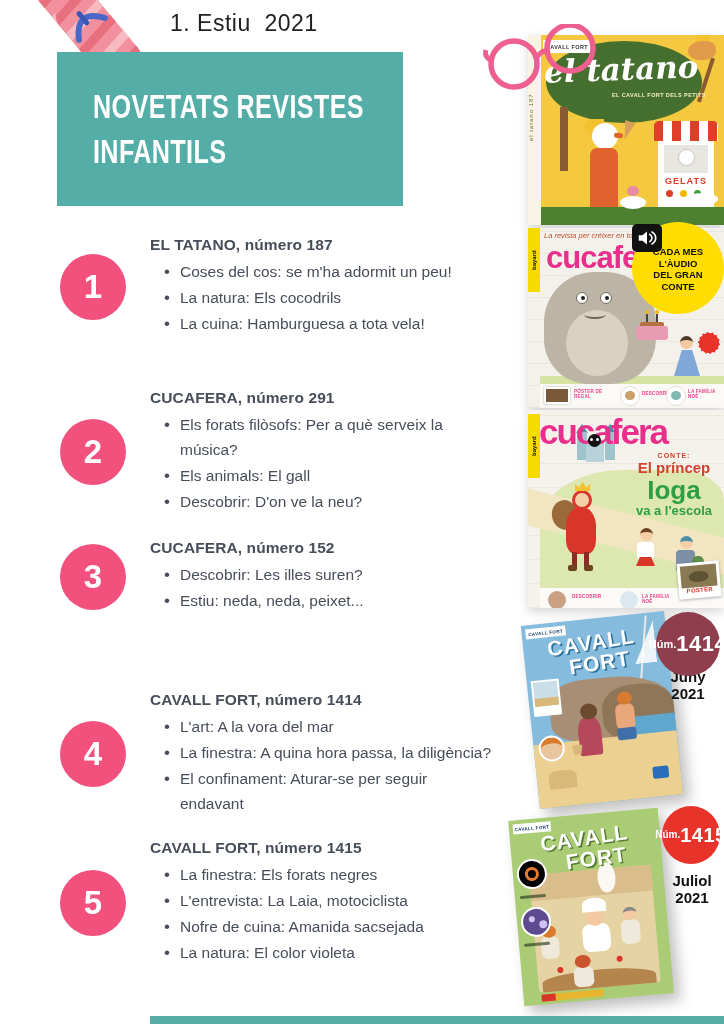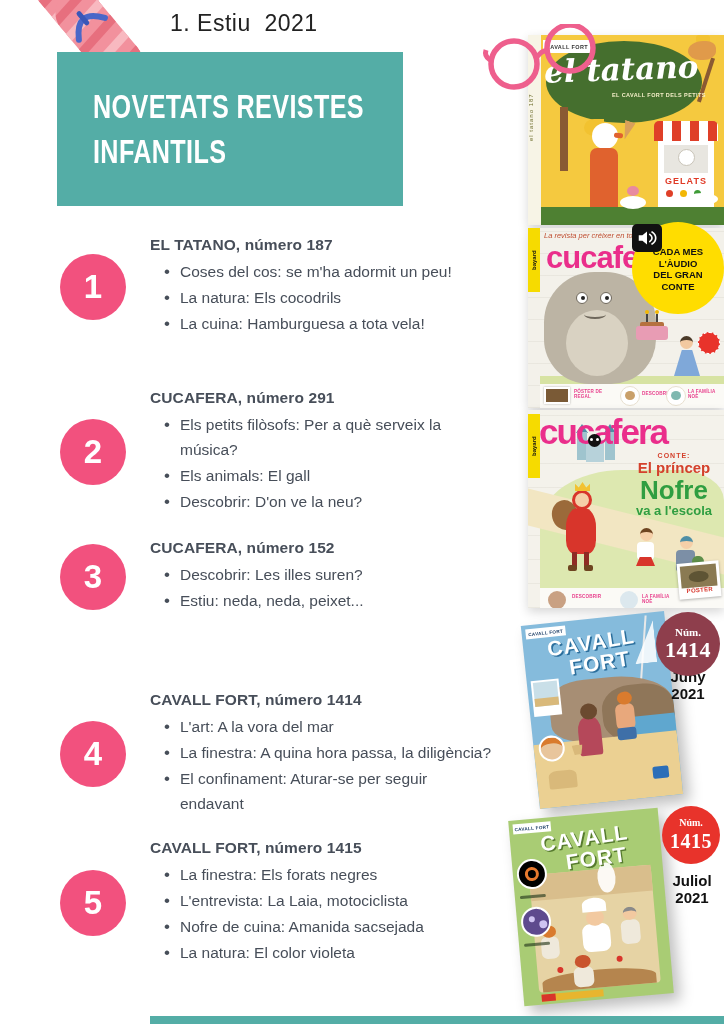--- a/index.html
+++ b/index.html
@@ -163,21 +163,21 @@
   .cf15-table { left:20px; top:156px; width:114px; height:18px; background:#B5854E; border-radius:50% 50% 0 0; }
   .cf15-tom { top:150px; width:6px; height:6px; background:#D8352B; border-radius:50%; }
   .cf15-c1 { left:4px; top:40px; width:30px; height:30px; background:#000; border:2px solid #fff; border-radius:50%; }
   .cf15-c1 .ring { position:absolute; left:6px; top:6px; width:14px; height:14px; border:3px solid #E87A2E; border-radius:50%; }
   .cf15-c2 { left:4px; top:88px; width:30px; height:30px; background:#5E4A8E; border:2px solid #fff; border-radius:50%; }
   .cf15-c2 .d { position:absolute; border-radius:50%; background:#cfc3f2; }
   .cf15-bar { height:3px; background:rgba(40,60,30,.65); border-radius:2px; }
   .cf15-banner { left:18px; top:176px; width:62px; height:7px; background:#E8B52E; border-left:14px solid #D8352B; }
 
   
-  .num-badge { position:absolute; border-radius:50%; color:#fff; display:flex; flex-direction:column; align-items:center; justify-content:center; z-index:5;font-family:Liberation Serif, serif; }
+  .num-badge { position:absolute; border-radius:50%; color:#fff; display:flex; flex-direction:row; align-items:center; justify-content:center; z-index:5; }
   .badge-1414 { left:656px; top:612px; width:64px; height:64px; background:#8E3E4C; }
   .badge-1415 { left:662px; top:806px; width:58px; height:58px; background:#E8332B; }
   .num-badge .lbl { font-size:11px; font-weight:700; line-height:12px; }
   .num-badge .num { font-size:22px; font-weight:700; line-height:24px; letter-spacing:.5px; }
   .issue-date { position:absolute; width:64px; text-align:center; color:#111; font-weight:700; font-size:15px; line-height:17px; }
   .date-1414 { left:656px; top:668px; }
   .date-1415 { left:660px; top:872px; }
 
   .bottom-bar { position:absolute; left:150px; bottom:0; width:574px; height:8px; background:#54ADA6; }
 </style>
@@ -323,21 +323,21 @@
     <div class="abs c292-tower" style="left:77px;"></div>
     <div class="abs c292-keep"></div>
     <div class="abs cuca-logo c292-logo">cucafera</div>
     <div class="abs c292-face">
         <i style="left:2px;"></i>
         <i style="left:8px;"></i>
       </div>
     <div class="abs c292-conte">
       <span class="lbl">CONTE:</span>
       <span class="l1">El príncep</span>
-      <span class="l2">Nofre</span>
+      <span class="l2">Ioga</span>
       <span class="l3">va a l'escola</span>
     </div>
     <div class="abs c292-sack"></div>
     <div class="abs c292-prince-body"></div>
     <div class="abs c292-leg" style="left:44px;"></div>
     <div class="abs c292-leg" style="left:56px;"></div>
     <div class="abs c292-boot" style="left:40px;"></div>
     <div class="abs c292-boot" style="left:56px;"></div>
     <div class="abs c292-prince-head"></div>
     <div class="abs c292-crown"></div>
@@ -443,21 +443,21 @@
           <li>La cuina: Hamburguesa a tota vela!</li>
         </ul>
     </div>
   </div>
 
   <div class="section" style="top:389px;">
     <div class="num-circle">2</div>
     <div class="sec-body">
       <div class="sec-heading">CUCAFERA, número 291</div>
       <ul class="sec-list">
-          <li>Els petits filòsofs: Per a què serveix la
+          <li>Els forats filòsofs: Per a què serveix la
 música?</li>
           <li>Els animals: El gall</li>
           <li>Descobrir: D'on ve la neu?</li>
         </ul>
     </div>
   </div>
 
   <div class="section" style="top:539px;">
     <div class="num-circle">3</div>
     <div class="sec-body">

